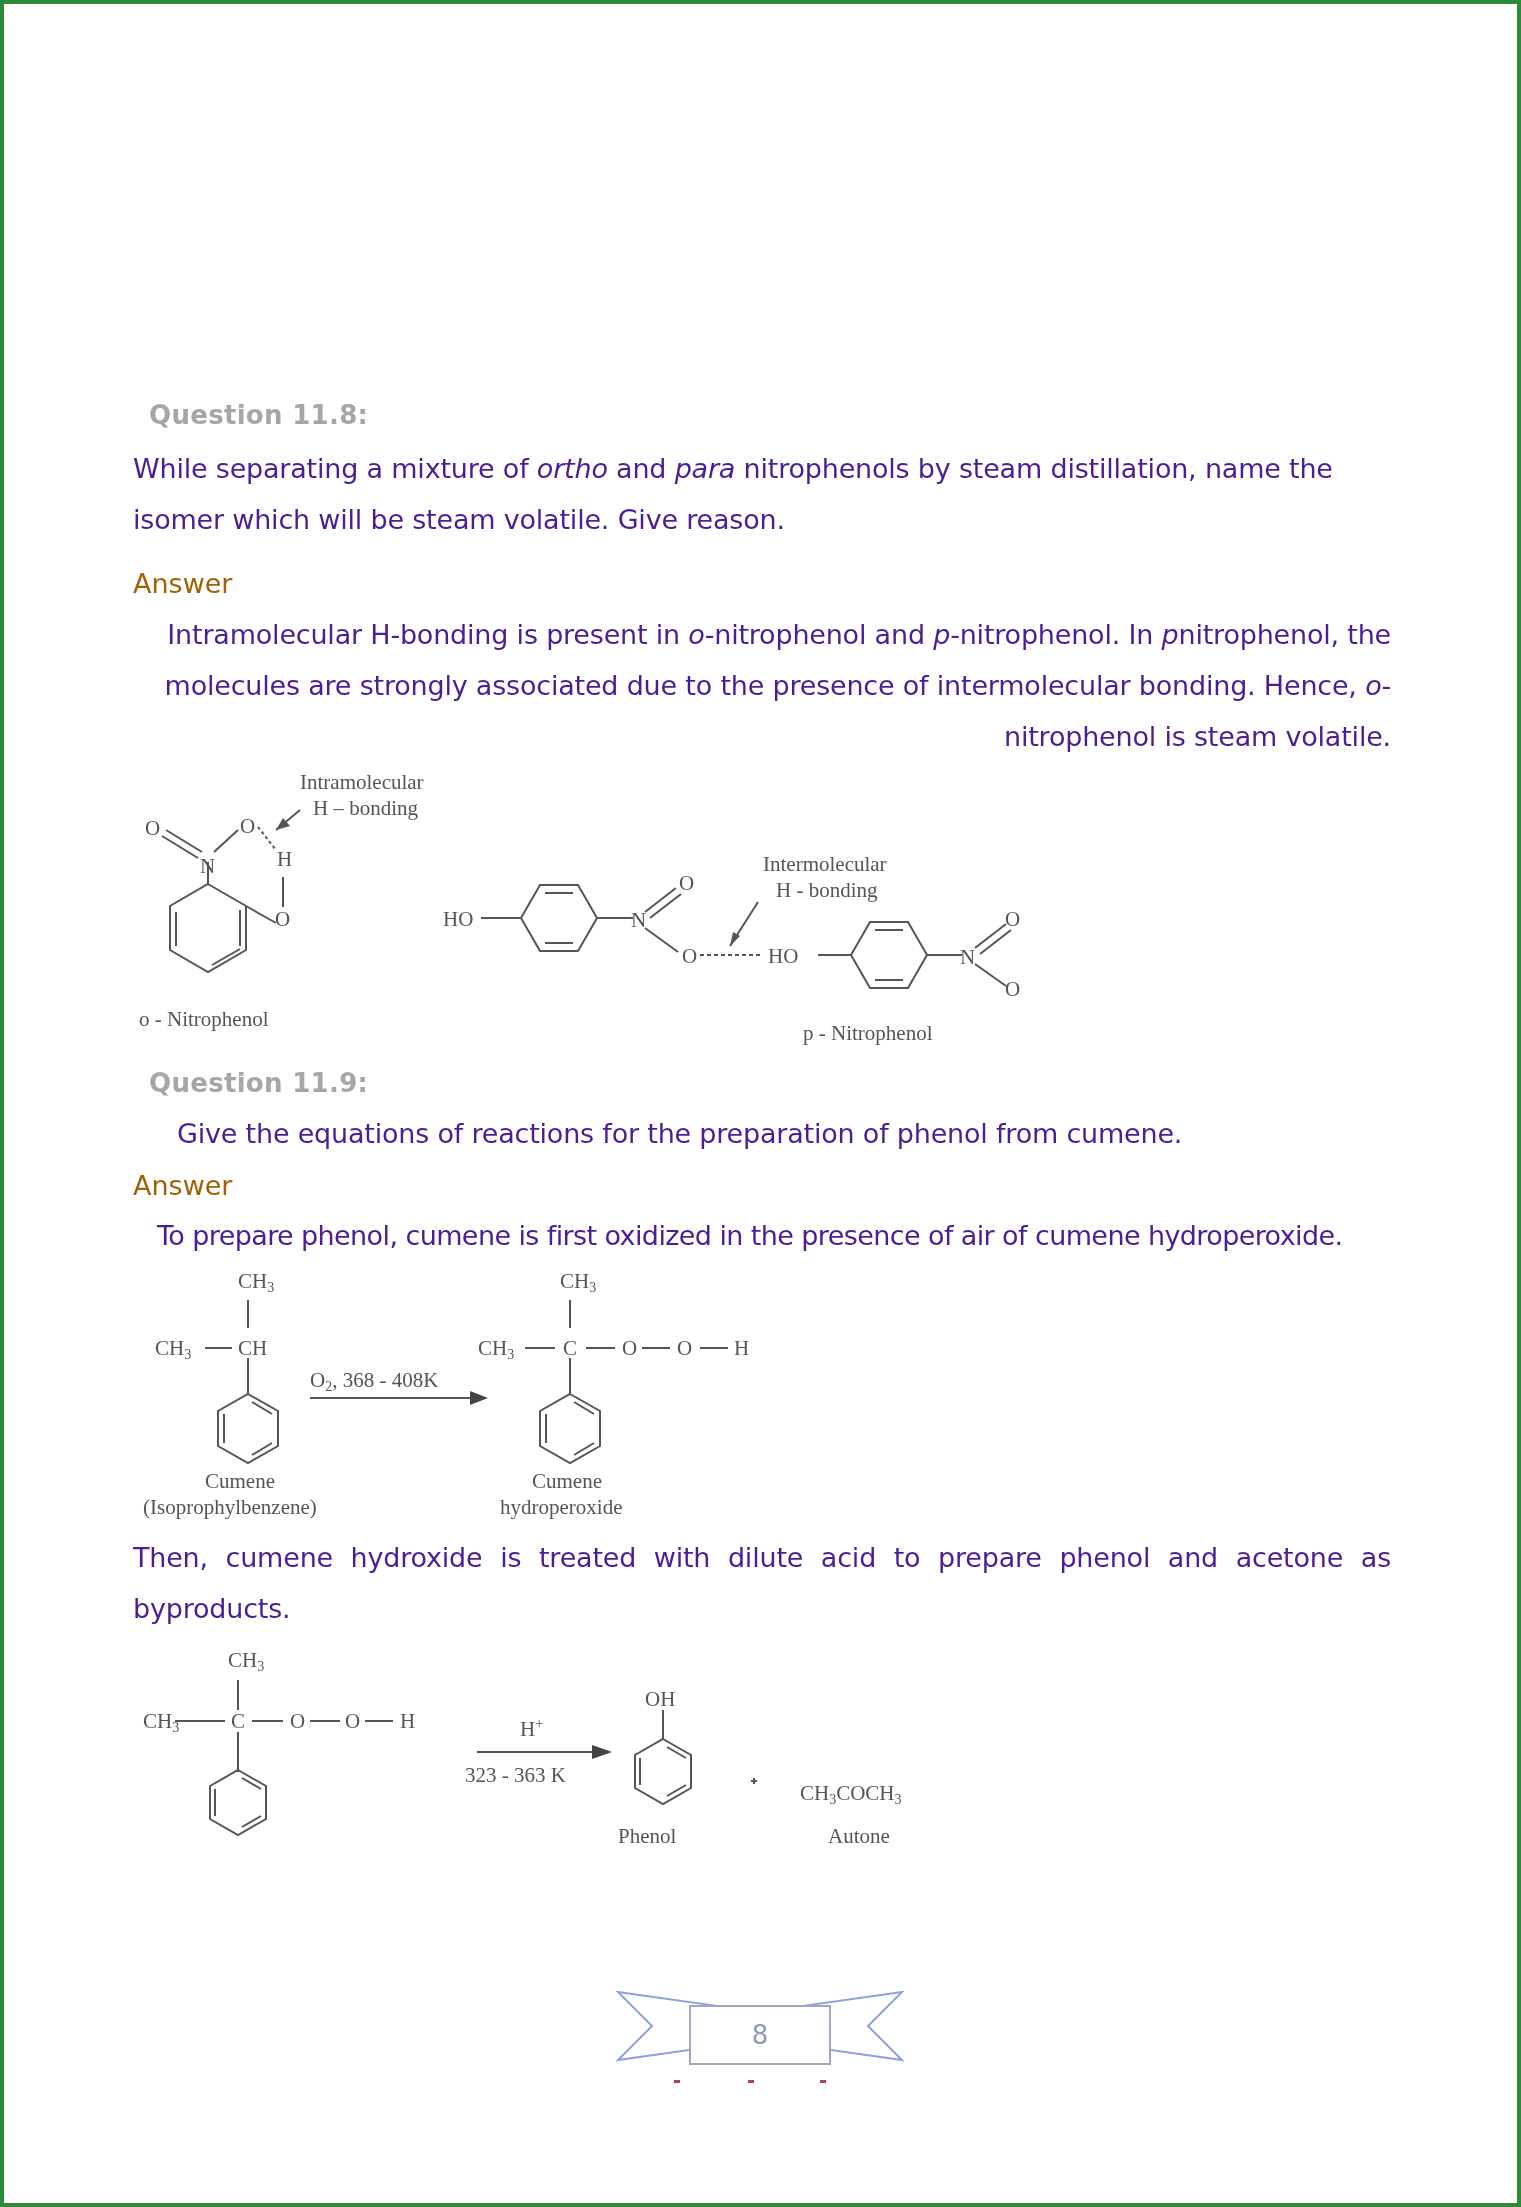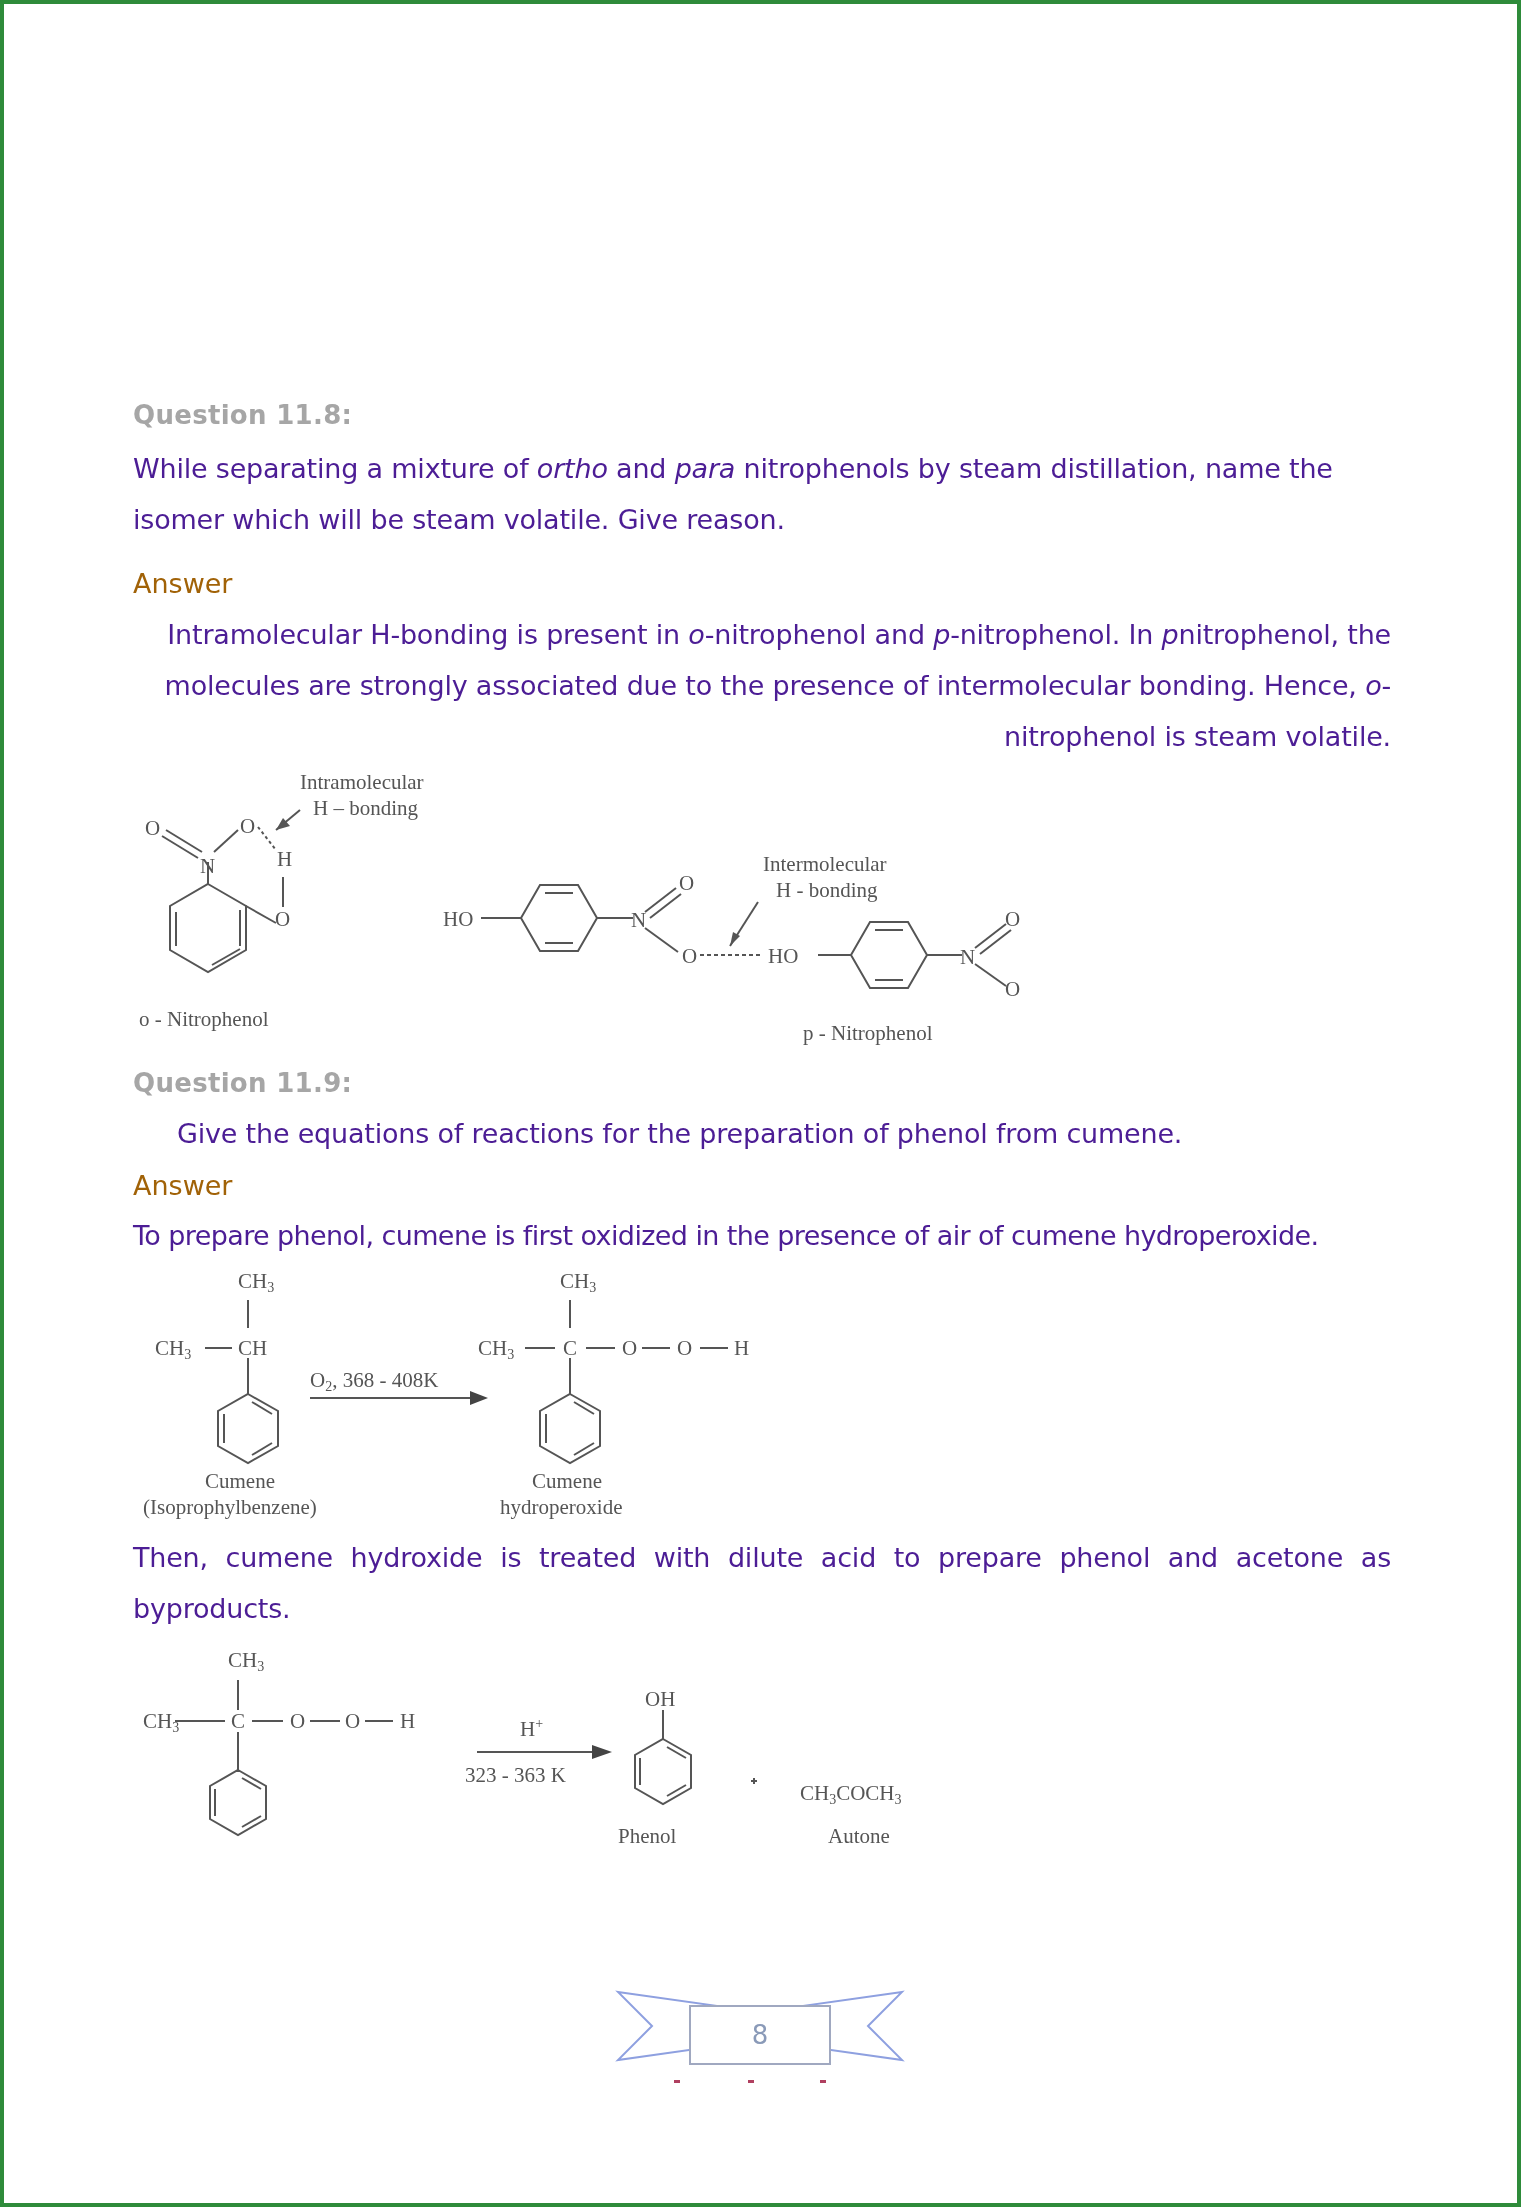--- a/index.html
+++ b/index.html
@@ -6,21 +6,21 @@
   body { width: 1521px; height: 2207px; position: relative; overflow: hidden; }
   .page-frame {
     position: absolute; left: 0; top: 0; width: 1521px; height: 2207px;
     box-sizing: border-box; border: 4px solid #2e8b3a; background: #fff;
   }
   .content {
     position: absolute; left: 133px; top: 0; width: 1258px;
     font-family: "DejaVu Sans", sans-serif; color: #222;
   }
   .q-title {
-    position: absolute; left: 0; font-weight: bold; font-size: 26px;
+    position: absolute; left: 16px; font-weight: bold; font-size: 26px;
     color: #a6a6a6; letter-spacing: 0.3px;
   }
   .para {
     position: absolute; left: 0; width: 1258px; font-size: 27px; line-height: 51px;
     color: #4c1d95; letter-spacing: -0.2px;
   }
   .para.justify { text-align: justify; text-align-last: left; }
   .answer-label { position: absolute; left: 0; font-size: 27px; color: #a16207; }
   i { font-style: italic; }
   .fig { position: absolute; }
@@ -99,21 +99,21 @@
       <text x="960" y="964">N</text>
       <text x="1005" y="926">O</text>
       <text x="1005" y="996">O</text>
       <text x="803" y="1040">p - Nitrophenol</text>
     </g>
   </svg>
 
   <div class="q-title" style="top:1068px;">Question 11.9:</div>
   <div class="para" style="top:1108px;margin-left:44px;">Give the equations of reactions for the preparation of phenol from cumene.</div>
   <div class="answer-label" style="top:1170px;">Answer</div>
-  <div class="para" style="top:1210px; letter-spacing:-0.6px;">To prepare phenol, cumene is first oxidized in the presence of air of cumene hydroperoxide.</div>
+  <div class="para" style="top:1210px; letter-spacing:-0.6px;margin-left:24px;">To prepare phenol, cumene is first oxidized in the presence of air of cumene hydroperoxide.</div>
 
   <svg class="fig" style="left:0px; top:1262px;" width="700" height="270" viewBox="133 1262 700 270">
     <g stroke="#555" stroke-width="2" fill="none">
       <line x1="248" y1="1300" x2="248" y2="1328"></line>
       <line x1="205" y1="1348" x2="232" y2="1348"></line>
       <line x1="248" y1="1358" x2="248" y2="1394"></line>
       <polygon points="248,1394 278,1411 278,1446 248,1463 218,1446 218,1411"></polygon>
       <line x1="252" y1="1402" x2="272" y2="1414"></line>
       <line x1="224" y1="1414" x2="224" y2="1443"></line>
       <line x1="252" y1="1455" x2="272" y2="1443"></line>

